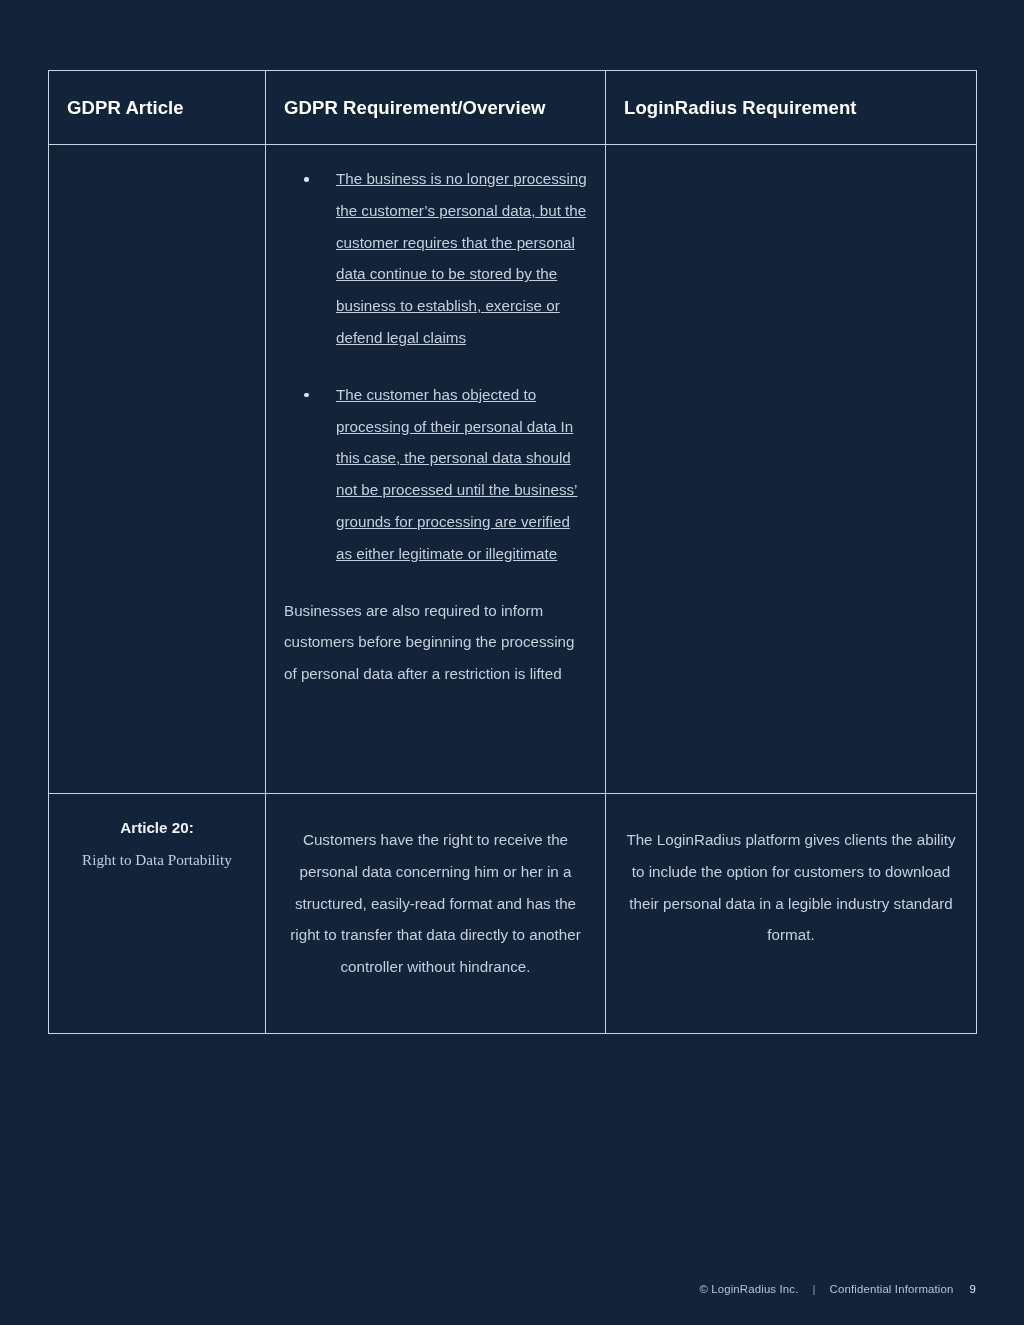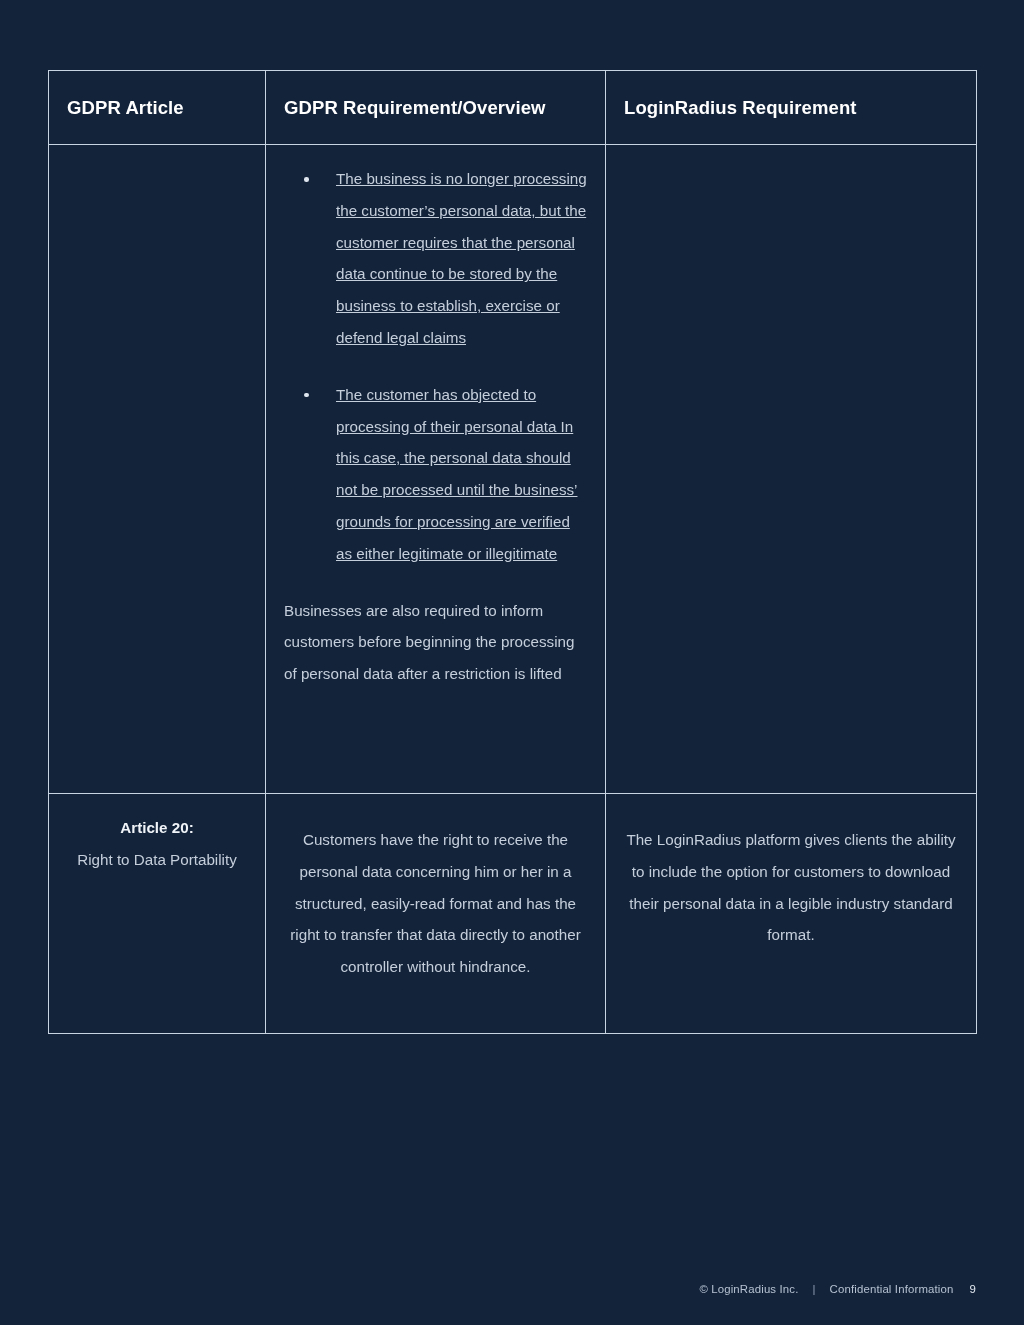--- a/index.html
+++ b/index.html
@@ -69,20 +69,21 @@
 
   
   .section-title {
     display: block;
     font-weight: bold;
     color: #f0f4f8;
   }
   .section-sub {
     display: block;
     color: #c5cedb;
+    font-family: Liberation Serif, serif;
   }
 
   
   .bullets {
     list-style: none;
     margin: 0 0 0 0;
     padding: 0;
     text-decoration: underline;
   }
   .bullets li {

